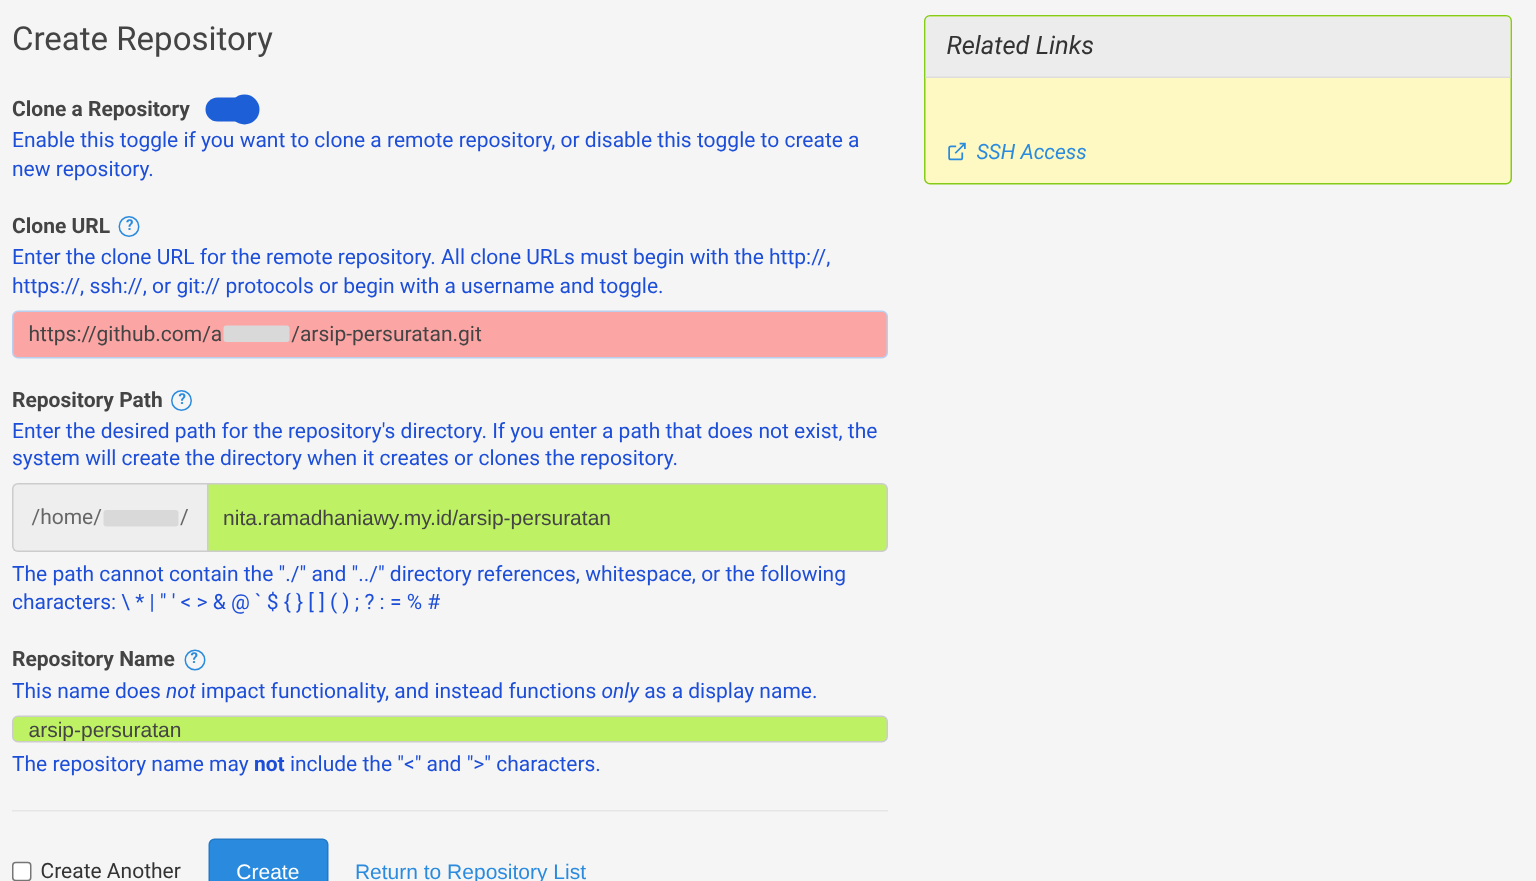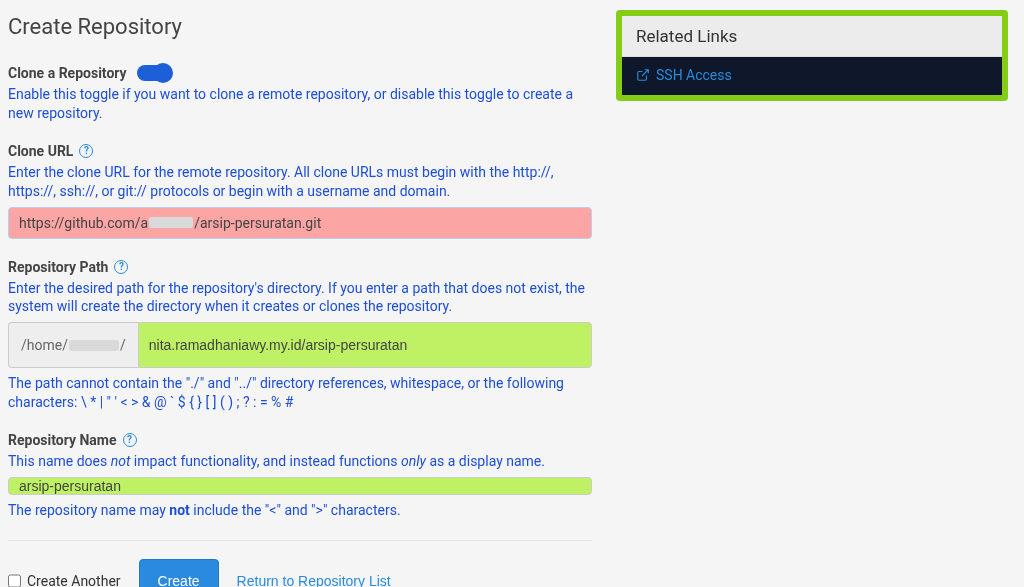--- a/index.html
+++ b/index.html
@@ -130,41 +130,43 @@
   }
   .link-btn {
     color: #2a8bde;
     background: none;
     border: none;
     font-size: 14px;
     cursor: pointer;
   }
   
   .panel {
-    border: 6px solid #84cc16;
+    border: 1px solid #84cc16;
     border-radius: 4px;
     overflow: hidden;
-    background: #0f172a;
+    background: #fef9c3;
     margin-top: 2px;
+    font-style: italic;
   }
   .panel-head {
     background: #ececec;
     padding: 10px 14px;
     font-size: 17px;
     color: #333;
     border-bottom: 1px solid #ddd;
   }
   .panel-body { padding: 10px 14px; }
   .rel-link {
     color: #2a8bde;
     text-decoration: none;
     display: inline-flex;
-    align-items: center;
+    align-items: flex-start;
     gap: 6px;
     font-size: 14px;
+    margin-top: 32px;
   }
   .ext-icon {
     width: 14px; height: 14px;
     stroke: #2a8bde;
     fill: none;
     stroke-width: 2;
   }
 </style>
 </head>
 <body>
@@ -181,21 +183,21 @@
       </span>
     </div>
     <div class="desc">Enable this toggle if you want to clone a remote repository, or disable this toggle to create a new repository.</div>
   </div>
 
   <div class="field-block">
     <div class="field-label">
       <span>Clone URL</span>
       <span class="help-icon">?</span>
     </div>
-    <div class="desc">Enter the clone URL for the remote repository. All clone URLs must begin with the http://, https://, ssh://, or git:// protocols or begin with a username and domain.</div>
+    <div class="desc">Enter the clone URL for the remote repository. All clone URLs must begin with the http://, https://, ssh://, or git:// protocols or begin with a username and toggle.</div>
     <div class="highlight" style="width:100%;padding:7px 10px;border:1px solid #b8cfee;border-radius:4px;font-size:14px;color:#444;background:#fca5a5;display:flex;align-items:center;">
       <span>https://github.com/a</span>
       <span class="redact" style="width:44px;"></span>
       <span>/arsip-persuratan.git</span>
     </div>
   </div>
 
   <div class="field-block">
     <div class="field-label">
       <span>Repository Path</span>

